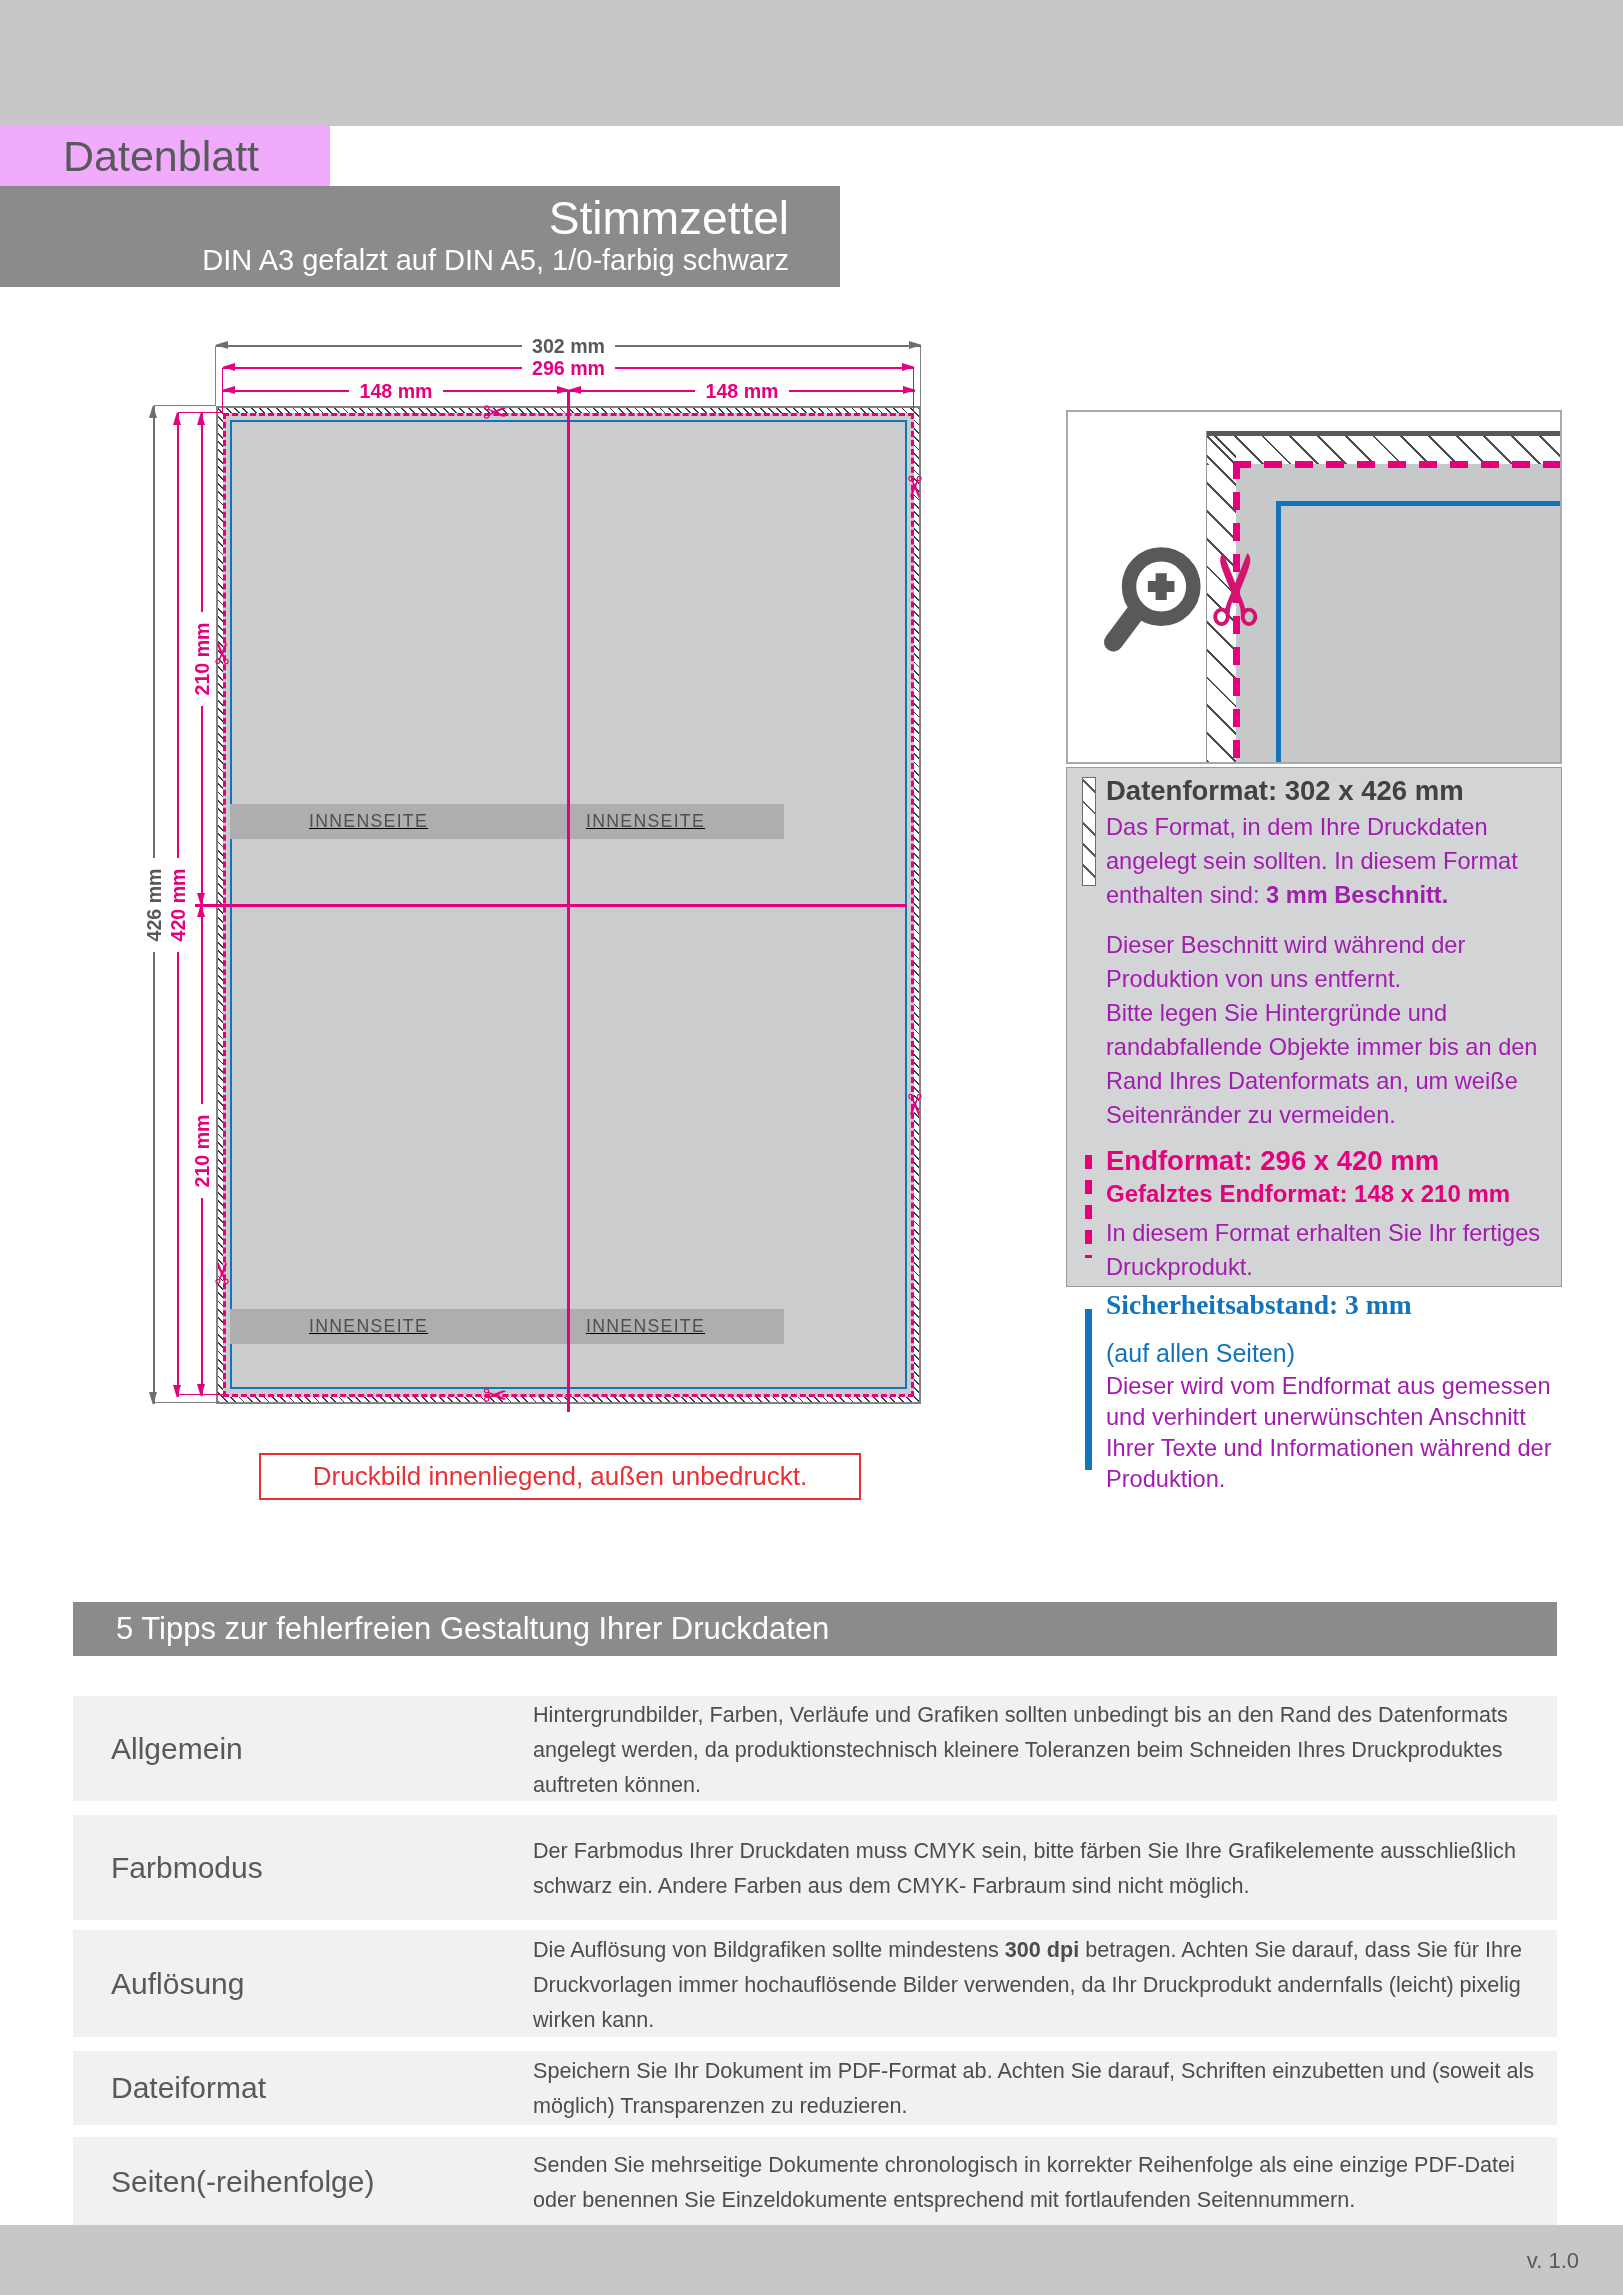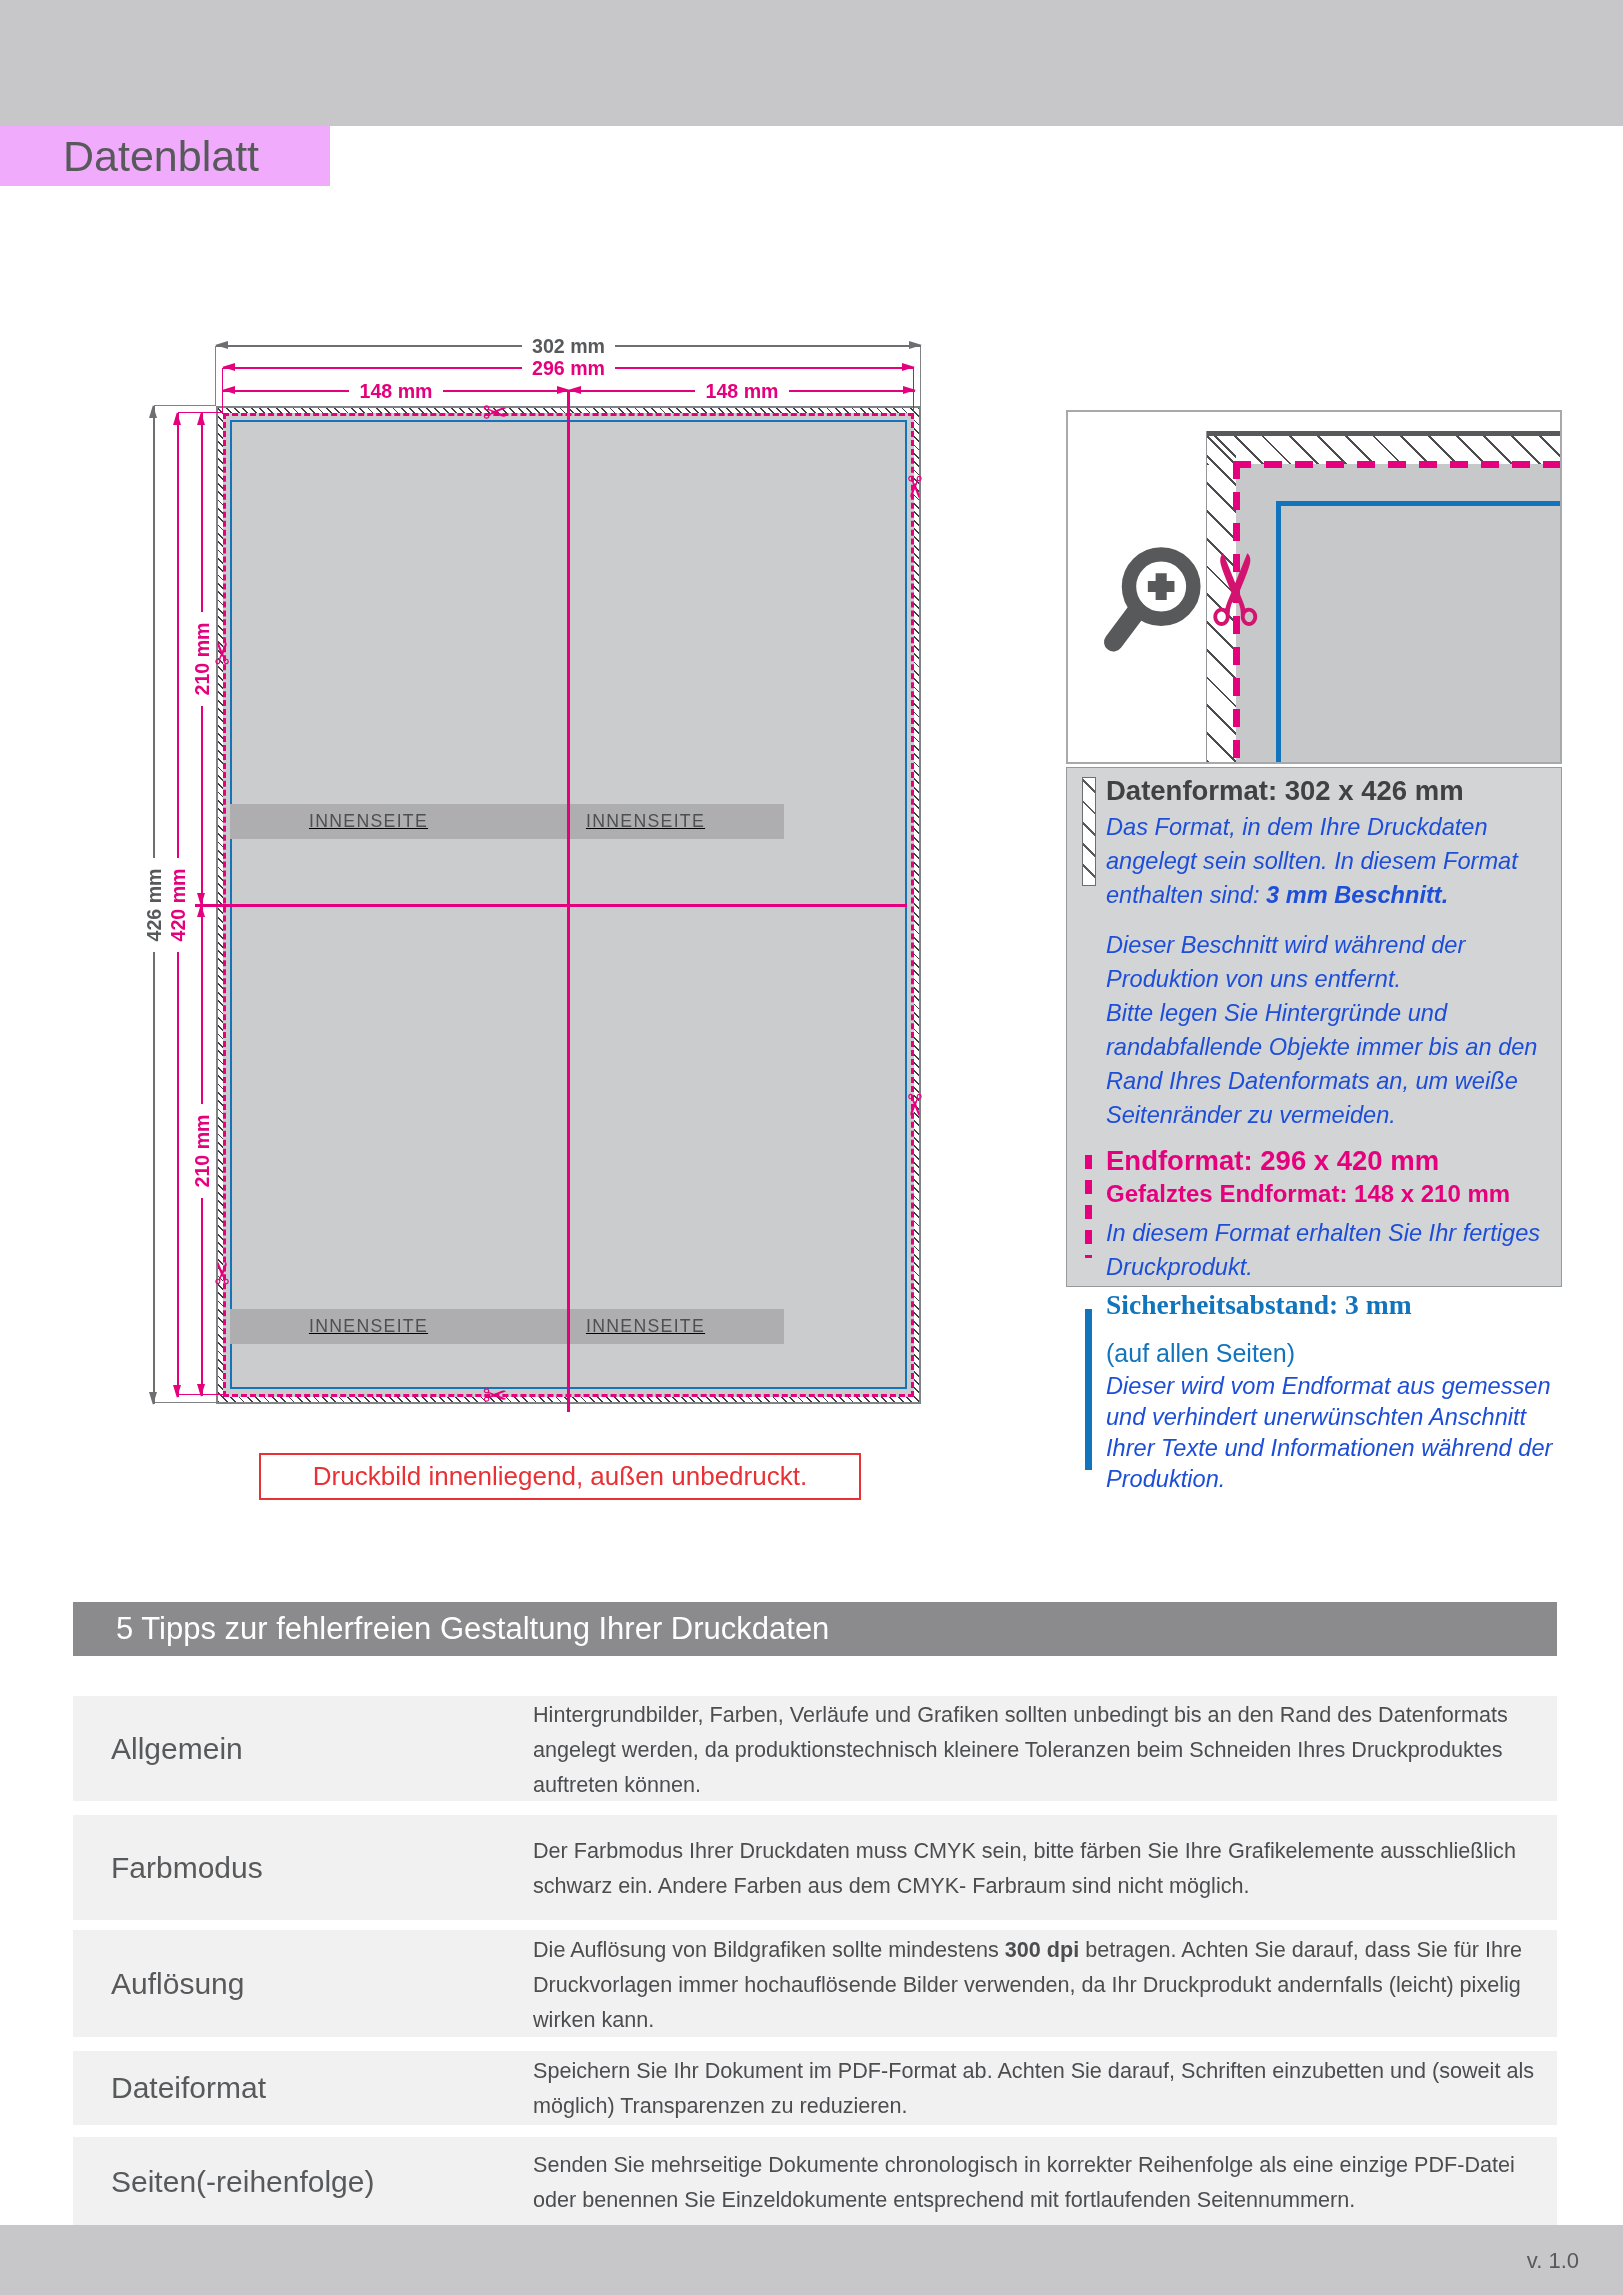--- a/index.html
+++ b/index.html
@@ -81,21 +81,21 @@
                font-size:98px; line-height:1; color:#d4126f; }
   .zb-mag    { position:absolute; left:31px; top:130px; }
 
   
   .infopanel { position:absolute; left:1066px; top:767px; width:496px; height:520px; box-sizing:border-box;
                background:#d3d4d6; border:1.3px solid #97999c; }
   .infopanel .abs { position:absolute; }
   .ip-hatch { left:15px; top:9.2px; width:14.4px; height:109px; box-sizing:border-box; border:1.3px solid #6d6e71;
               background:repeating-linear-gradient(45deg,transparent 0 13px,#58595b 13px 15px),#ffffff; }
   .ip-h1 { left:39px; top:6.5px;  font-size:27.5px; font-weight:700; color:#414042; white-space:nowrap; }
-  .ip-p  { font-size:23.6px; line-height:34px; color:#1d4ed8; white-space:nowrap;font-style:italic; }
+  .ip-p  { font-size:23.6px; line-height:34px; color:#a21caf; white-space:nowrap; }
   .ip-p1 { left:39px; top:42px; }
   .ip-p2 { left:39px; top:160px; }
   .ip-dash { left:17.7px; top:387px; width:7.2px; height:103px;
              background:repeating-linear-gradient(180deg,#e5007d 0 14.4px,transparent 14.4px 25px); }
   .ip-h2  { left:39px; top:377px; font-size:27.5px; font-weight:700; color:#e5007d; white-space:nowrap; }
   .ip-h2b { left:39px; top:412px; font-size:24px; font-weight:700; color:#e5007d; white-space:nowrap; }
   .ip-p3  { left:39px; top:448px; }
   .ip-blue { left:17.7px; top:541px; width:7.2px; height:161px; background:#1274bc; }
   .ip-h3  { left:39px; top:521px; font-size:27.5px; font-weight:700; color:#1274bc; white-space:nowrap;font-family:Liberation Serif, serif; }
   .ip-h3b { left:39px; top:571px; font-size:25px; color:#1274bc; white-space:nowrap; }
@@ -123,20 +123,24 @@
   b { font-weight:700; }
 </style>
 </head>
 <body>
 
 <div id="page">
 
   <div class="topband"></div>
   <div class="dbbox">
     <span>Datenblatt</span>
+  </div>
+  <div class="darkband">
+    <div class="t1">Stimmzettel</div>
+    <div class="t2">DIN A3 gefalzt auf DIN A5, 1/0-farbig schwarz</div>
   </div>
 
   <div class="outerbox"></div>
   <div class="endbox"></div>
   <div class="safebox"></div>
 
   <div class="innband" style="top:804px;">
     <div class="half">INNENSEITE</div>
     <div class="half">INNENSEITE</div>
   </div>

